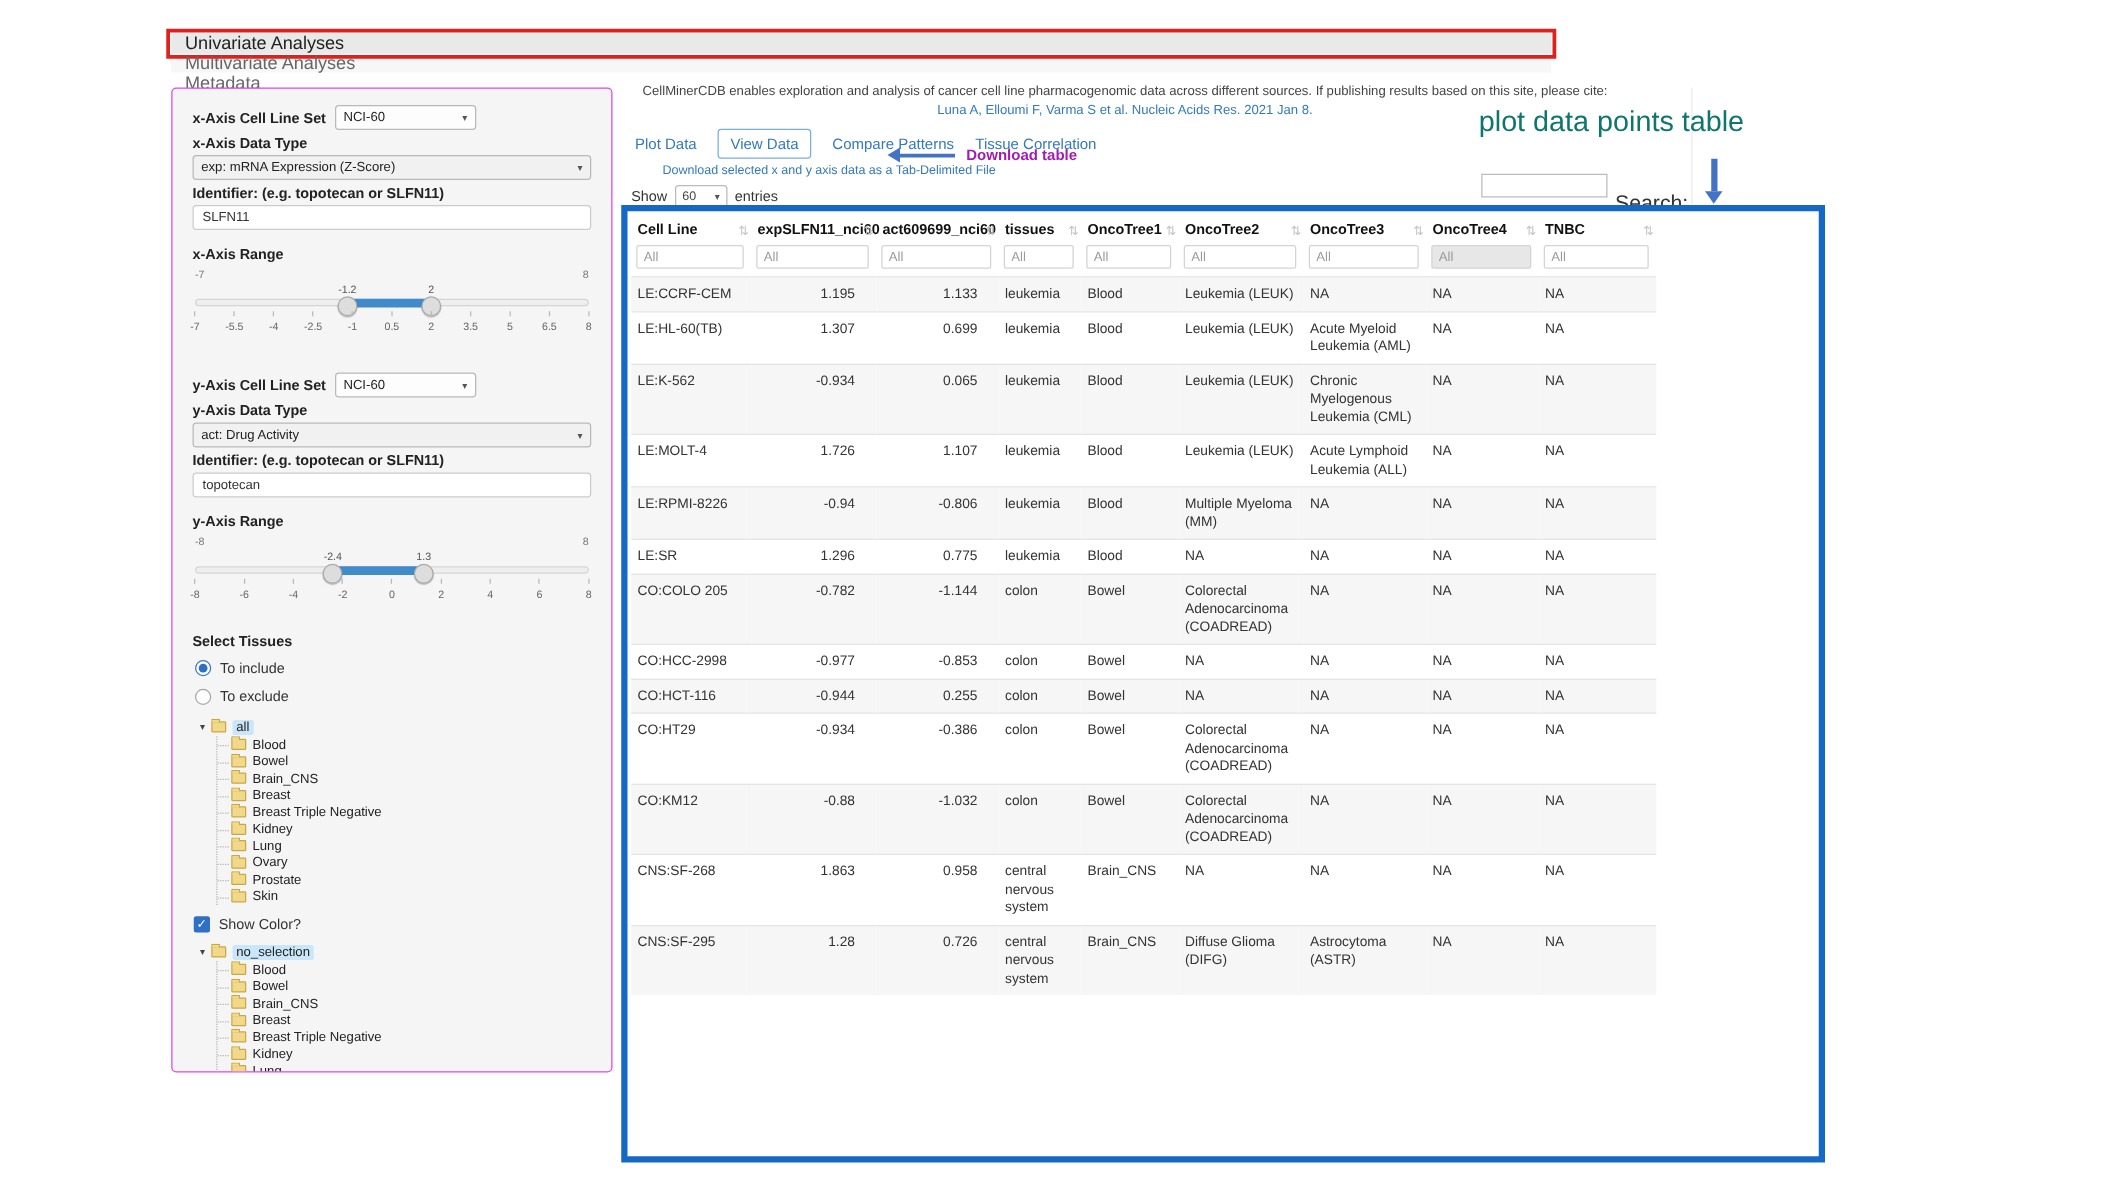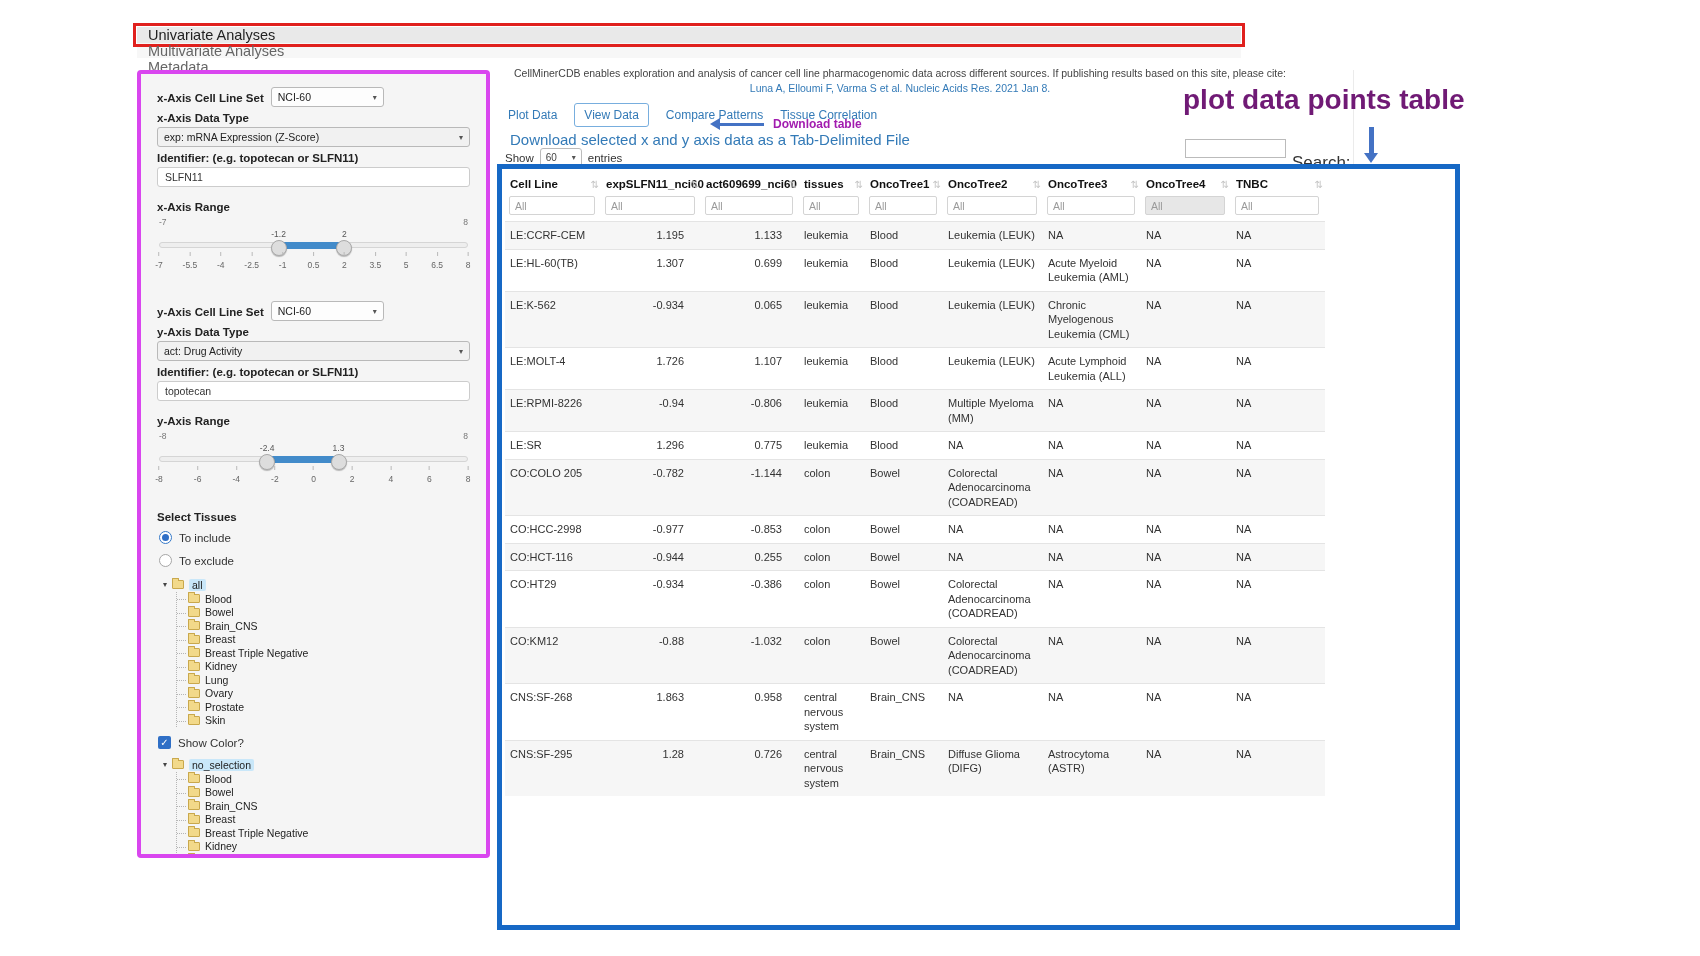--- a/index.html
+++ b/index.html
@@ -8,21 +8,21 @@
           font-family:"Liberation Sans", sans-serif; color:#333; overflow:hidden; }
 
   
   .nav { position:absolute; left:137px; top:27px; width:1104px; height:31px;
          background:#f7f7f7; display:flex; font-size:14.5px; color:#666;flex-direction:column; }
   .nav-item { padding:0 11px; display:flex; align-items:center; cursor:pointer; white-space:nowrap; }
   .nav-item.active { background:#e9e9e9; color:#222; outline:3px solid #e0201d; outline-offset:1px; }
 
   
   .sidebar { position:absolute; left:137px; top:70px; width:353px; height:788px;
-             background:#f5f5f5; border:4px solid #d946ef; border-radius:4px;
+             background:#f5f5f5; border:1px solid #d946ef; border-radius:4px;
              padding:13px 16px; font-size:11.5px; overflow:hidden; }
   .fld-label { font-weight:bold; color:#222; margin:5px 0 3px; font-size:11.5px; }
   .inline-row { display:flex; align-items:center; gap:7px; margin-bottom:3px; }
   .sel { background:#fdfdfd; border:1px solid #b9b9b9; border-radius:3px; height:20px;
          display:flex; align-items:center; justify-content:space-between; padding:0 6px;
          font-size:10.5px; color:#222; cursor:pointer; }
   .sel.small { width:113px; }
   .sel.wide { width:100%; background:#f1f1f1; }
   .caret { color:#555; font-size:8px; margin-left:6px; }
   .text-input { background:#fff; border:1px solid #ccc; border-radius:3px; height:20px;
@@ -68,40 +68,40 @@
 
   
   .citation { position:absolute; left:500px; top:67px; width:800px; text-align:center;
               font-size:10.5px; color:#444; }
   .citation-link { position:absolute; left:500px; top:82px; width:800px; text-align:center;
                    font-size:10.5px; color:#337ab7; cursor:pointer; }
   .tabs { position:absolute; left:508px; top:102px; display:flex; align-items:center; gap:17px;
           font-size:12px; color:#337ab7; height:26px; }
   .tab { cursor:pointer; white-space:nowrap; }
   .tab.boxed { border:1px solid #78aede; border-radius:3px; padding:4px 9px; }
-  .download-link { position:absolute; left:510px; top:131px; font-size:15px; color:#337ab7; cursor:pointer; }
+  .download-link { position:absolute; left:530px; top:131px; font-size:10px; color:#337ab7; cursor:pointer; }
   .show-row { position:absolute; left:505px; top:142px; margin-top:3px; display:flex; align-items:center;
               gap:6px; font-size:11.5px; color:#333; top:145px; }
   .show-sel { width:42px; height:19px; background:#fff; border:1px solid #bbb; border-radius:3px;
               display:flex; align-items:center; justify-content:space-between; padding:0 5px;
               font-size:10px; color:#444; cursor:pointer;text-align:right; }
   .search-input { position:absolute; left:1185px; top:139px; width:101px; height:19px;
                   border:1px solid #bbb; background:#fff; font-size:11px; padding:0 5px; }
   .search-label { position:absolute; left:1292px; top:153px; font-size:17px; color:#333; }
   .vline { position:absolute; left:1353px; top:70px; width:1px; height:858px; background:#ebebeb; }
 
   
   .dl-annot { position:absolute; left:710px; top:117px; display:flex; align-items:center; gap:9px; }
   .arrow-left { width:44px; height:3px; background:#4472c4; position:relative; margin-left:10px; }
   .arrow-left::before { content:""; position:absolute; left:-10px; top:-5px;
                         border-right:10px solid #4472c4; border-top:6.5px solid transparent;
                         border-bottom:6.5px solid transparent; }
   .dl-annot-txt { font-size:12px; font-weight:bold; color:#a21caf; white-space:nowrap; }
-  .plot-annot { position:absolute; left:1183px; top:84px; font-size:28px; font-weight:bold;
-                color:#701a75; white-space:nowrap; }
+  .plot-annot { position:absolute; left:1183px; top:84px; font-size:23px; font-weight:normal;
+                color:#0f766e; white-space:nowrap; }
   .arrow-down { position:absolute; left:1369px; top:127px; width:5px; height:26px; background:#4472c4; }
   .arrow-down::after { content:""; position:absolute; left:-5px; top:26px;
                        border-top:10px solid #4472c4; border-left:7.5px solid transparent;
                        border-right:7.5px solid transparent; }
 
   
   .table-box { position:absolute; left:497px; top:164px; width:963px; height:766px;
                border:5px solid #1668c5; background:#fff; }
   .data-table { border-collapse:collapse; margin:1px 0 0 3px; width:820px; table-layout:fixed;
                 font-size:11px; color:#333; }

